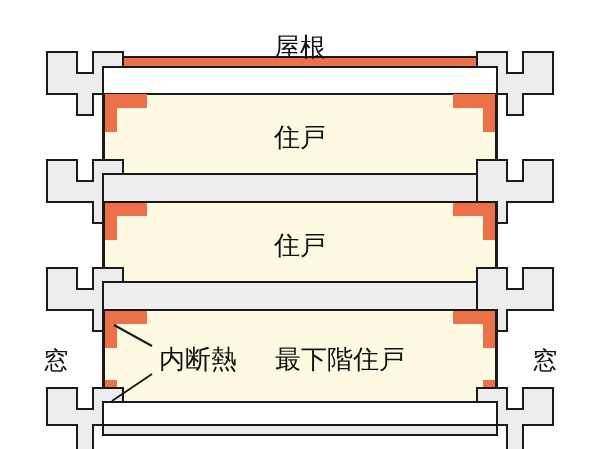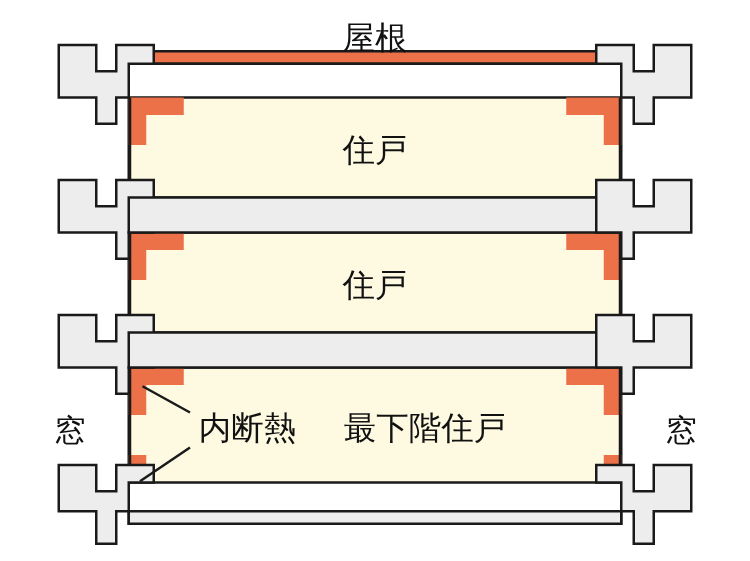--- a/index.html
+++ b/index.html
@@ -3,21 +3,21 @@
 <meta charset="utf-8">
 <style>
   html,body{margin:0;padding:0;}
   body{
     width:600px;height:449px;
     background:#ffffff;
     font-family:"DejaVu Sans","Liberation Sans",sans-serif;
     overflow:hidden;
     position:relative;
   }
-  #stage{position:absolute;inset:0;}
+  #stage{position:absolute;inset:0;margin-top:16px;}
   svg{display:block;}
   .lbl{
     font-family:"DejaVu Sans","Liberation Sans",sans-serif;
     font-size:26px;
     fill:#111111;
     text-anchor:middle;
     dominant-baseline:middle;
   }
   .lbl-small{
     font-family:"DejaVu Sans","Liberation Sans",sans-serif;

